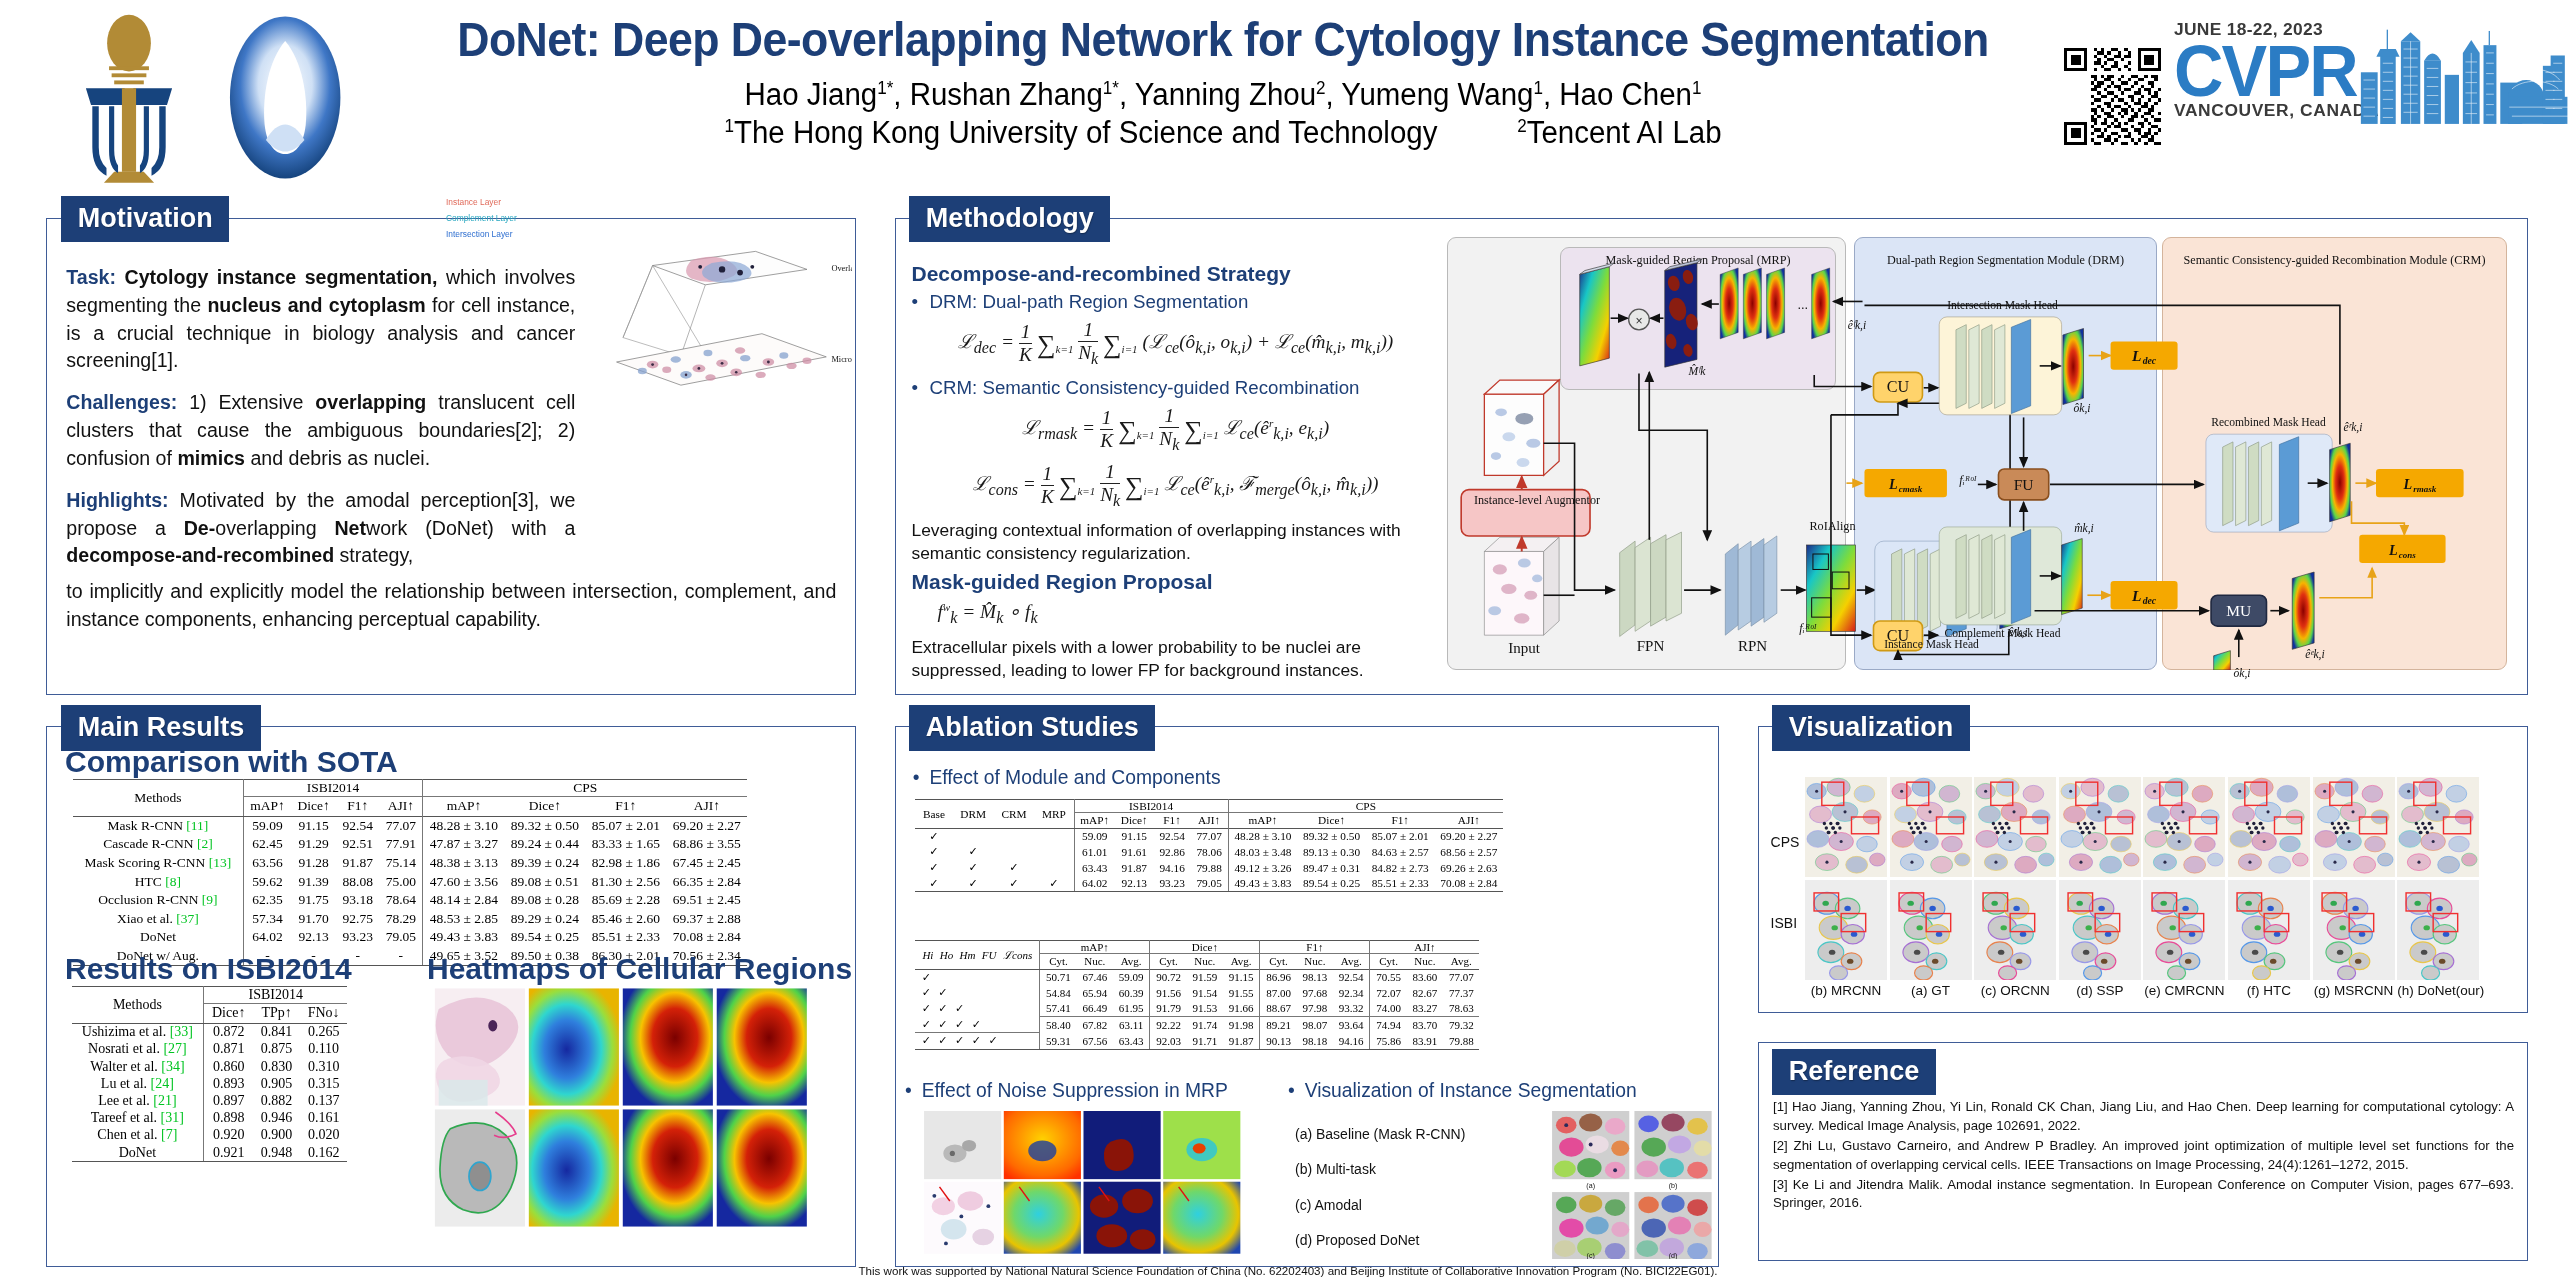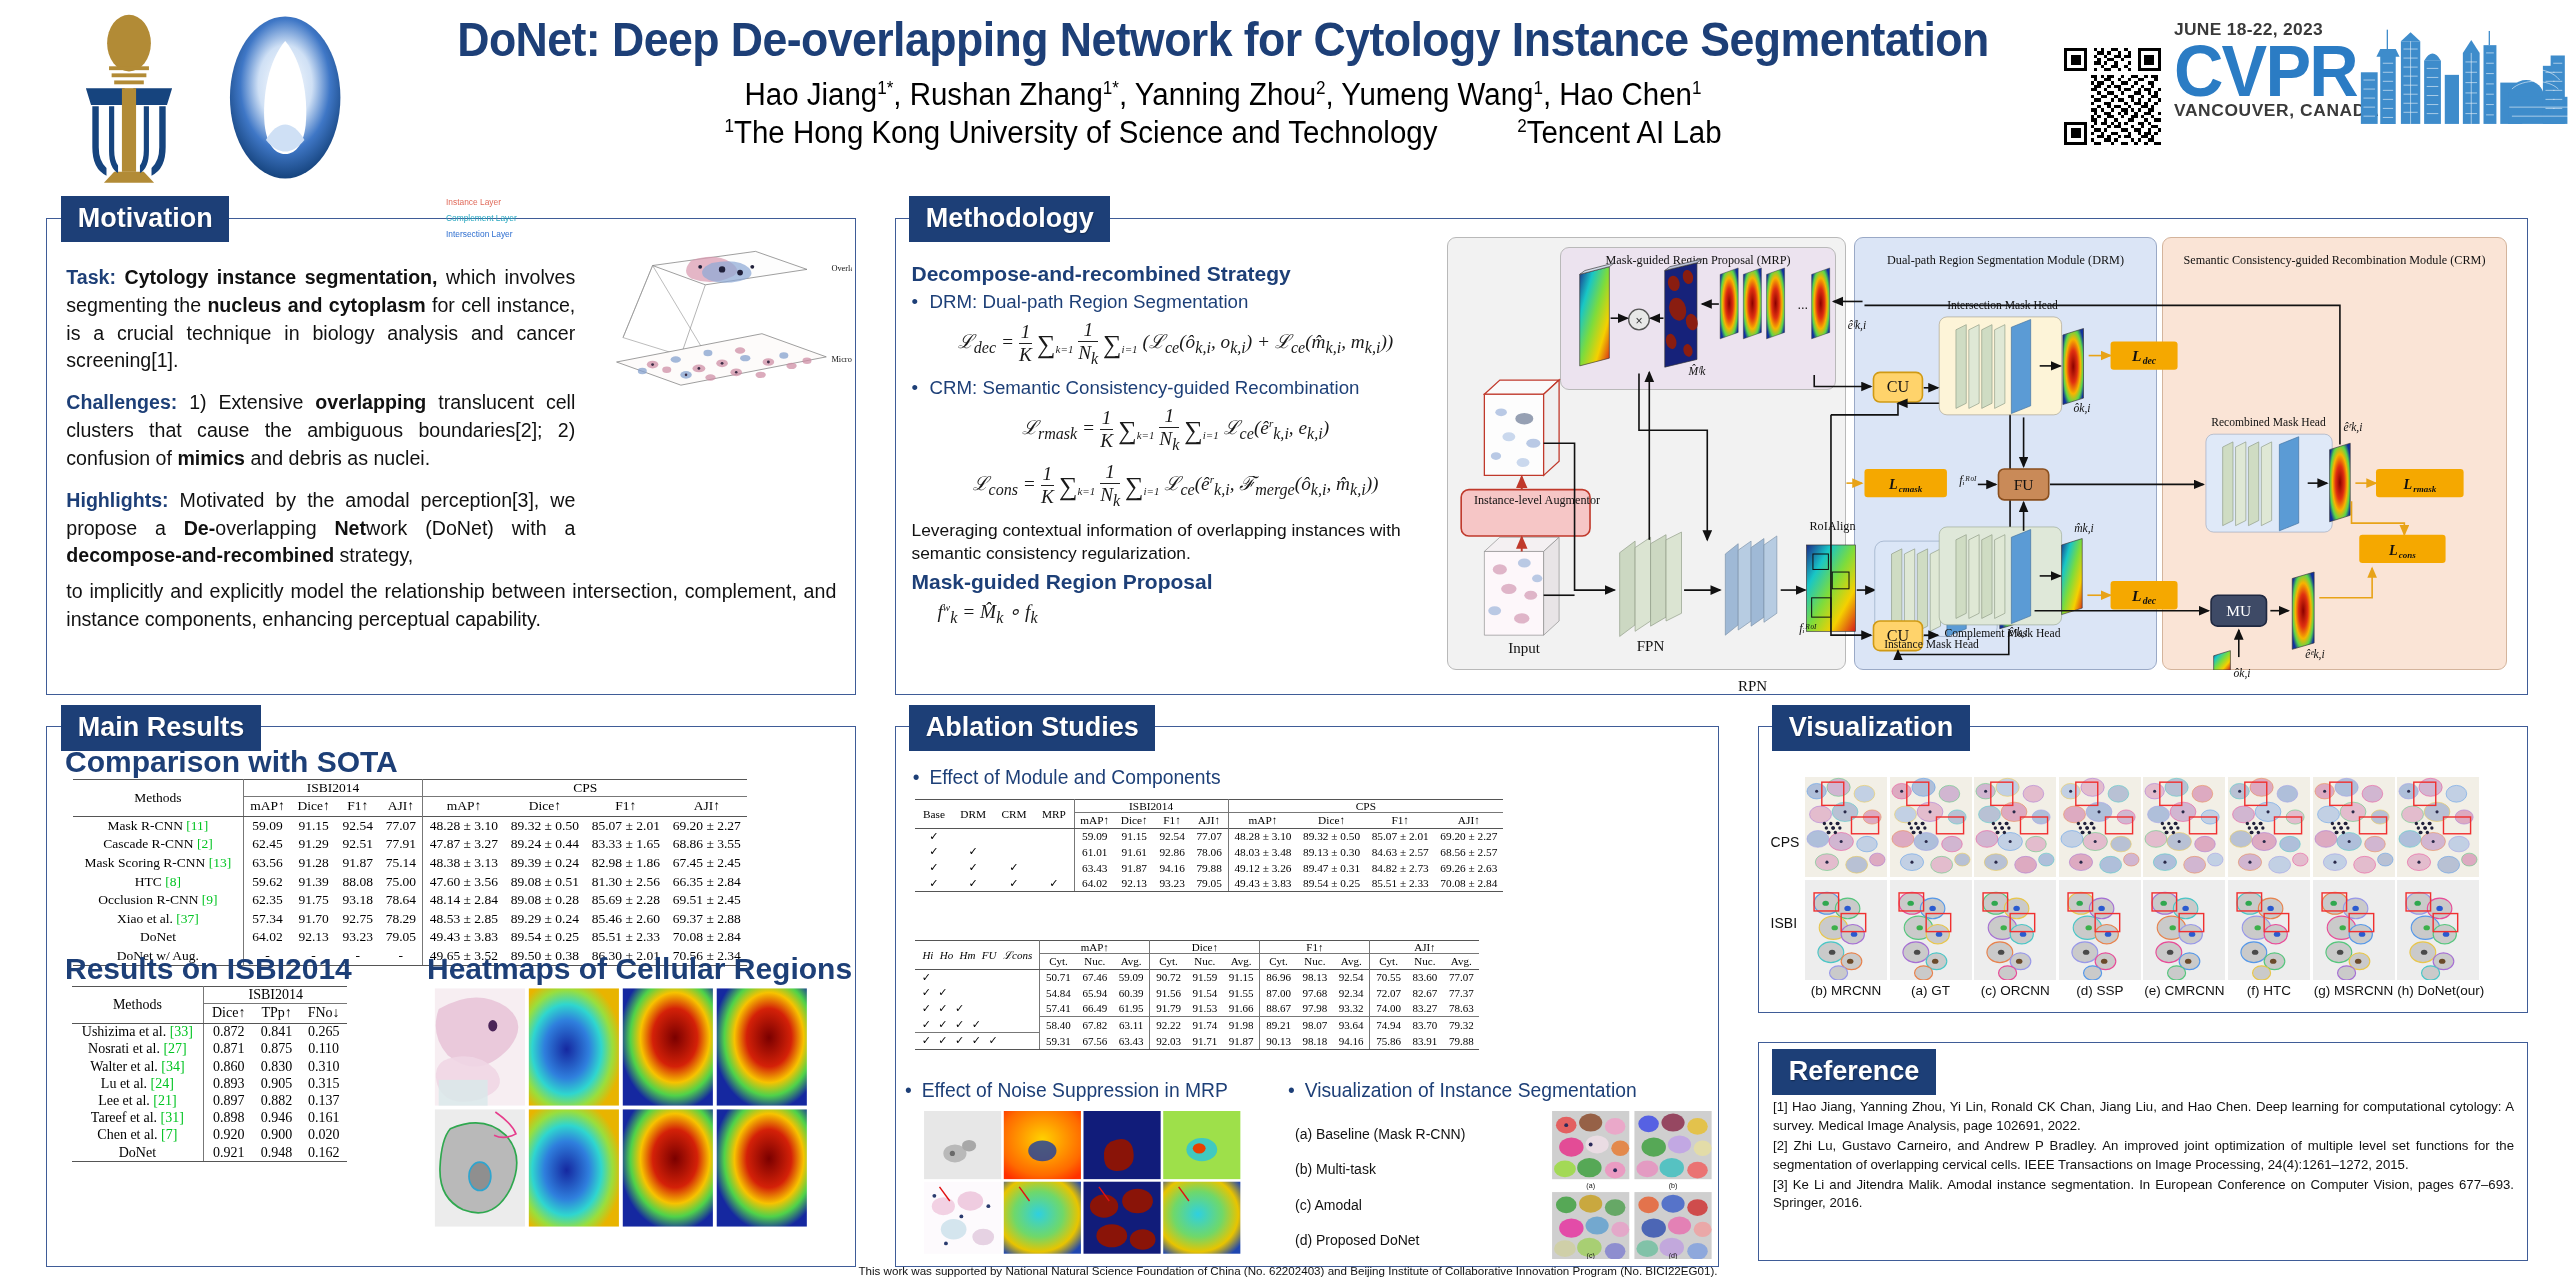--- a/index.html
+++ b/index.html
@@ -471,20 +471,21 @@
       <span style="font-size:26px;vertical-align:-4.5px;">∑</span><sub style="font-size:11px;">k=1</sub>
       <span style="display:inline-block;text-align:center;vertical-align:middle;"><span style="display:block;border-bottom:0.9px solid #222;padding:0 1.9px;">1</span><span style="display:block;">N<sub>k</sub></span></span>
       <span style="font-size:26px;vertical-align:-4.5px;">∑</span><sub style="font-size:11px;">i=1</sub>
       ℒ<sub>ce</sub>(ê<sup>r</sup><sub>k,i</sub>, ℱ<sub>merge</sub>(ô<sub>k,i</sub>, m̂<sub>k,i</sub>))</span>
     </div>
     <div class="meth-txt">Leveraging contextual information of overlapping instances with semantic consistency regularization.</div>
     <div class="meth-h" style="margin-top:5.2px">Mask-guided Region Proposal</div>
     <div class="eq" style="text-align:left;padding-left:26px;">
       <span class="big">f<sup>w</sup><sub>k</sub> = M̂<sub>k</sub> ∘ f<sub>k</sub></span>
     </div>
+    <div class="meth-txt">Extracellular pixels with a lower probability to be nuclei are suppressed, leading to lower FP for background instances.</div>
   </div>
 
   <div class="arch">
 
     <div class="ab" style="left:0;top:0;width:399px;height:433px;background:#f2f2f2;border:1px solid #b9b9b9;"></div>
 
     <div class="ab" style="left:113px;top:10.3px;width:276px;height:143px;background:#ece3ef;border:1px solid #b9b9b9;"></div>
     <div class="ab-lab" style="left:113px;top:15.5px;width:276px;font-size:12.2px;">Mask-guided Region Proposal (MRP)</div>
 
     <div class="ab" style="left:407px;top:0;width:303px;height:433px;background:#dbe5f6;border:1px solid #9aa9c6;"></div>
@@ -706,21 +707,21 @@
       <path d="M1229 652 L1229 610" stroke="#111" stroke-width="2.5" marker-end="url(#ah)"></path>
       <path d="M1190 650 L1216 642 L1216 672 L1190 672 Z" fill="url(#jetA)" stroke="#333"></path>
       <path d="M1278 580 L1306 580" stroke="#111" stroke-width="2.5" marker-end="url(#ah)"></path>
       <path d="M1312 530 L1346 520 L1346 630 L1312 640 Z" fill="url(#jetB)" stroke="#333"></path>
       <path d="M1354 560 L1436 560 L1436 514" stroke="#e8a317" stroke-width="2.5" fill="none" marker-end="url(#aho)"></path>
     </svg>
 
     <div class="ab-lab" style="left:15.5px;top:256px;width:149px;font-size:12.2px;line-height:1.18;">Instance-level Augmentor</div>
     <div class="ab-lab" style="left:32px;top:403px;width:90px;font-size:15px;">Input</div>
     <div class="ab-lab" style="left:165px;top:401px;width:77px;font-size:15px;">FPN</div>
-    <div class="ab-lab" style="left:270px;top:401px;width:71px;font-size:15px;margin-top:40px;">RPN</div>
+    <div class="ab-lab" style="left:270px;top:401px;width:71px;font-size:15px;">RPN</div>
     <div class="ab-lab" style="left:337px;top:282px;width:97px;font-size:12.2px;">RoIAlign</div>
     <div class="ab-lab" style="left:417px;top:401px;width:135px;font-size:11.6px;">Instance Mask Head</div>
     <div class="ab-lab" style="left:488px;top:62px;width:135px;font-size:11.6px;">Intersection Mask Head</div>
     <div class="ab-lab" style="left:487px;top:390px;width:137px;font-size:11.6px;">Complement Mask Head</div>
     <div class="ab-lab" style="left:747px;top:179px;width:149px;font-size:11.6px;">Recombined Mask Head</div>
     <div class="ab-lab" style="left:381px;top:82px;width:58px;font-size:11.6px;font-style:italic;">êᶠk,i</div>
     <div class="ab-lab" style="left:224px;top:128px;width:52px;font-size:11.6px;font-style:italic;">M̂ᶠk</div>
     <div class="ab-lab" style="left:545px;top:389px;width:52px;font-size:11.6px;font-style:italic;">êᶜk,i</div>
     <div class="ab-lab" style="left:880px;top:184px;width:52px;font-size:11.6px;font-style:italic;">êʳk,i</div>
     <div class="ab-lab" style="left:842px;top:411px;width:52px;font-size:11.6px;font-style:italic;">êᵉk,i</div>

